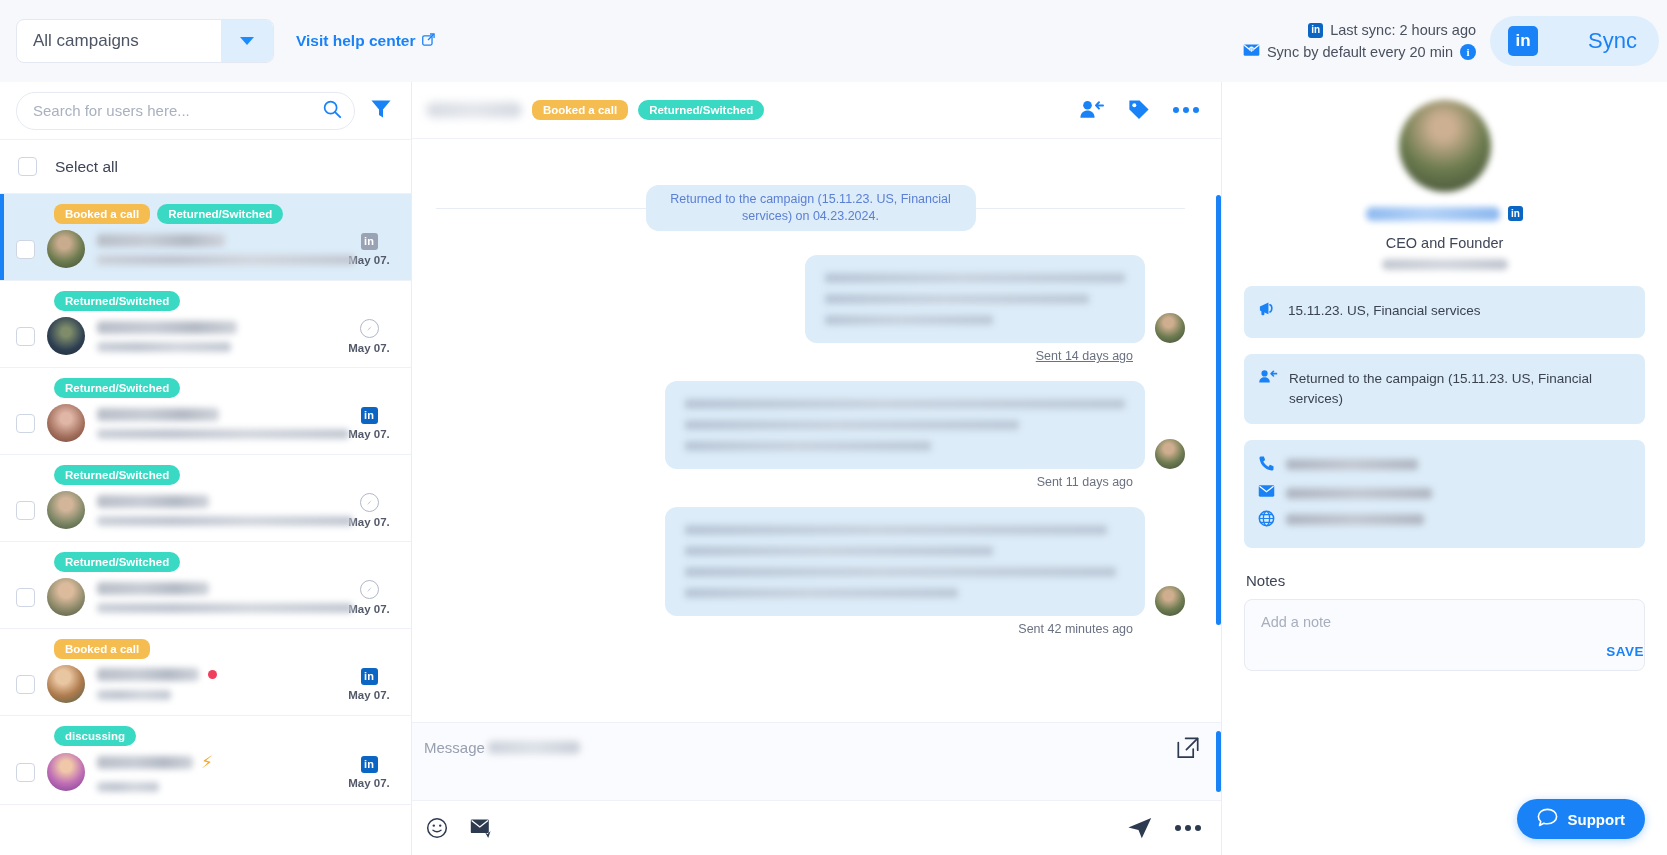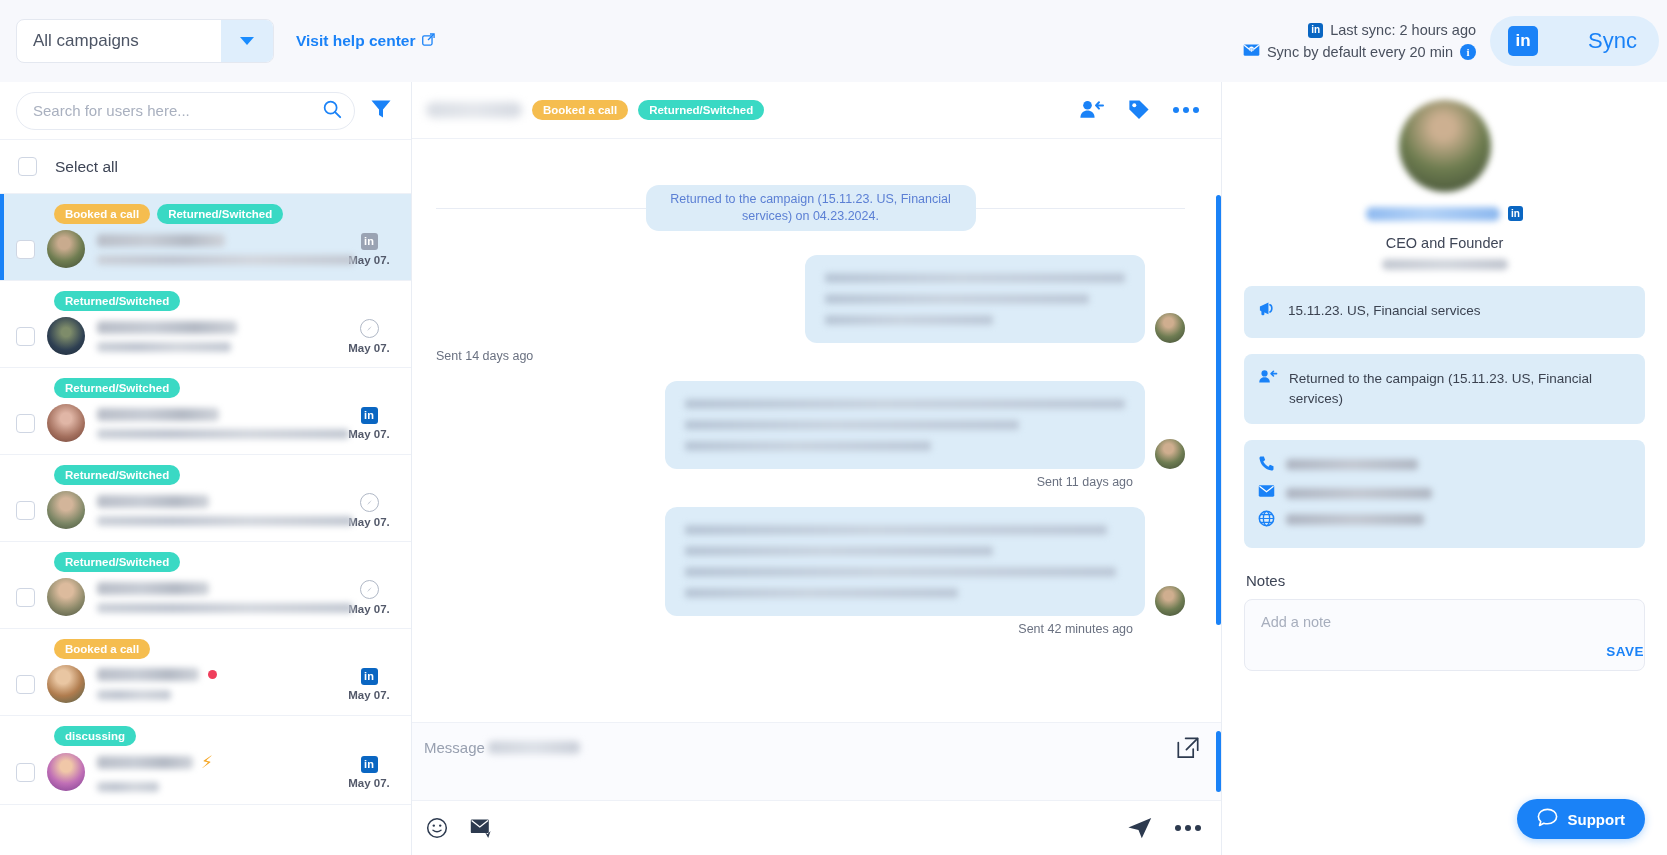--- a/index.html
+++ b/index.html
@@ -149,21 +149,21 @@
   .user-item.active::before {
     content: ""; position: absolute; left: 0; top: 0; bottom: 0;
     width: 4px; background: #1a82f7;
   }
   .tags-row { display: flex; gap: 7px; margin: 0 0 6px 38px; flex-wrap: wrap; }
   .tag {
     font-size: 11.5px; color: #fff; font-weight: bold;
     padding: 4px 11px; border-radius: 11px;
     white-space: nowrap;
   }
-  .tag.booked { background: #f5bd4f; }
+  .tag.booked { background: #f5bd4f; border-radius: 8px; }
   .tag.returned { background: #3ad9c4; }
   .tag.discussing { background: #3ad9c4; }
 
   .user-body { display: flex; align-items: center; gap: 12px; }
   .avatar {
     width: 38px; height: 38px; border-radius: 50%;
     flex: none; overflow: hidden; position: relative;
     filter: blur(0.4px);
   }
   .av1 { background: radial-gradient(circle at 45% 35%, #c9ab8e 18%, #6f7d51 55%, #3e4a34 100%); }
@@ -640,21 +640,21 @@
         <div class="msg-out">
           <div class="bubble-row">
             <div class="bubble" style="width:340px;">
               <div class="bline" style="width:100%;"></div>
               <div class="bline" style="width:88%;"></div>
               <div class="bline" style="width:56%;"></div>
             </div>
             <span class="msg-avatar"></span>
           </div>
         </div>
-        <div class="sent-lbl" style="">Sent 14 days ago</div>
+        <div class="sent-lbl" style="text-align:right;text-decoration:underline;">Sent 14 days ago</div>
 
         <div class="msg-out">
           <div class="bubble-row">
             <div class="bubble" style="width:480px;">
               <div class="bline" style="width:100%;"></div>
               <div class="bline" style="width:76%;"></div>
               <div class="bline" style="width:56%;"></div>
             </div>
             <span class="msg-avatar"></span>
           </div>

